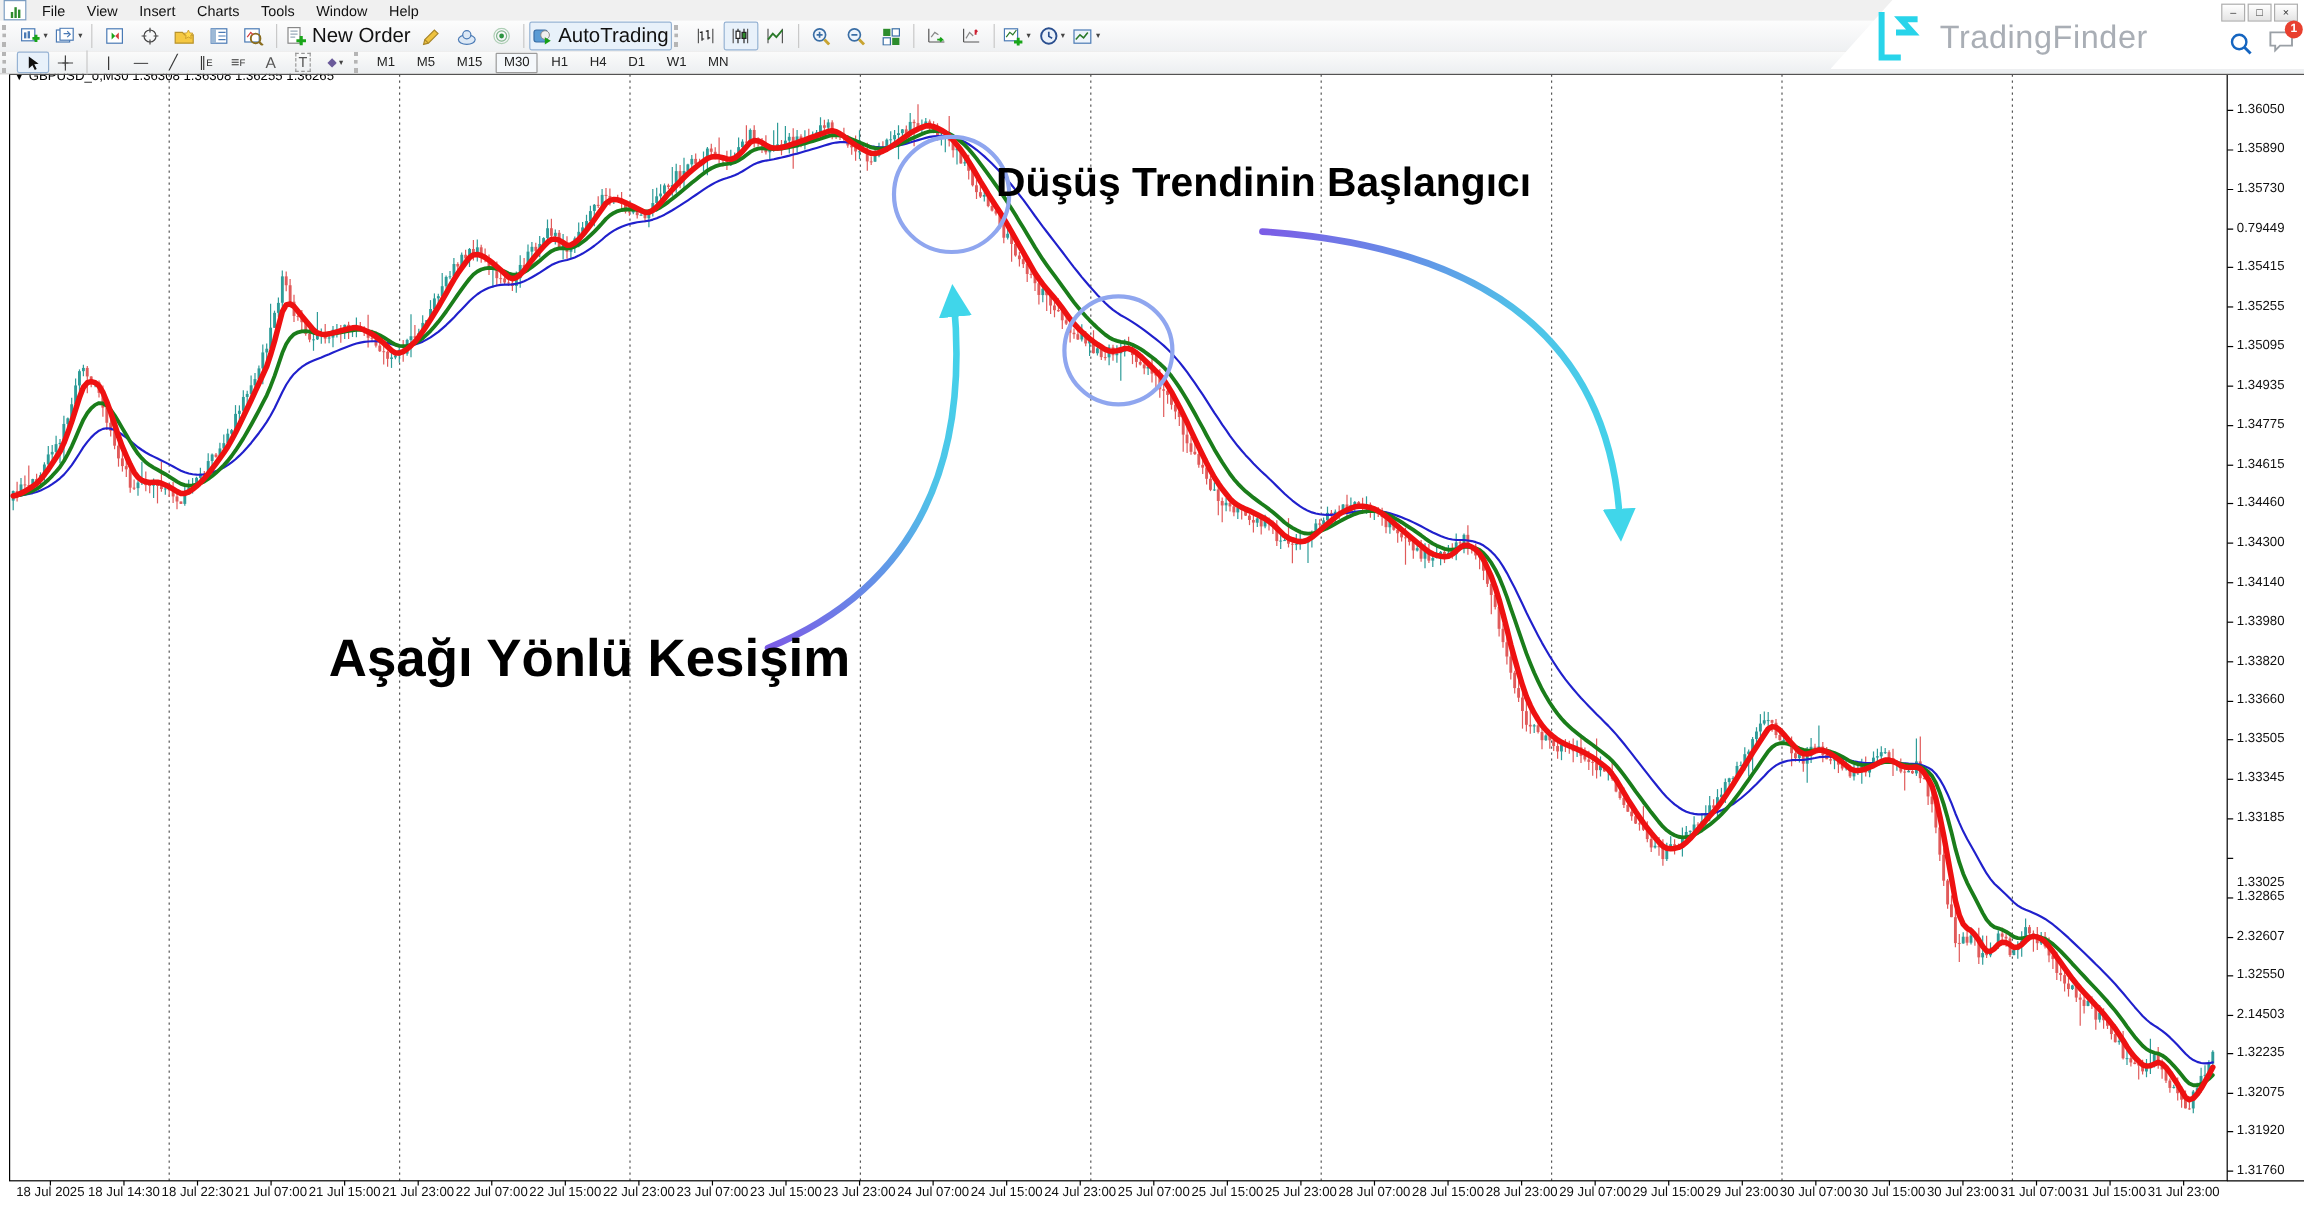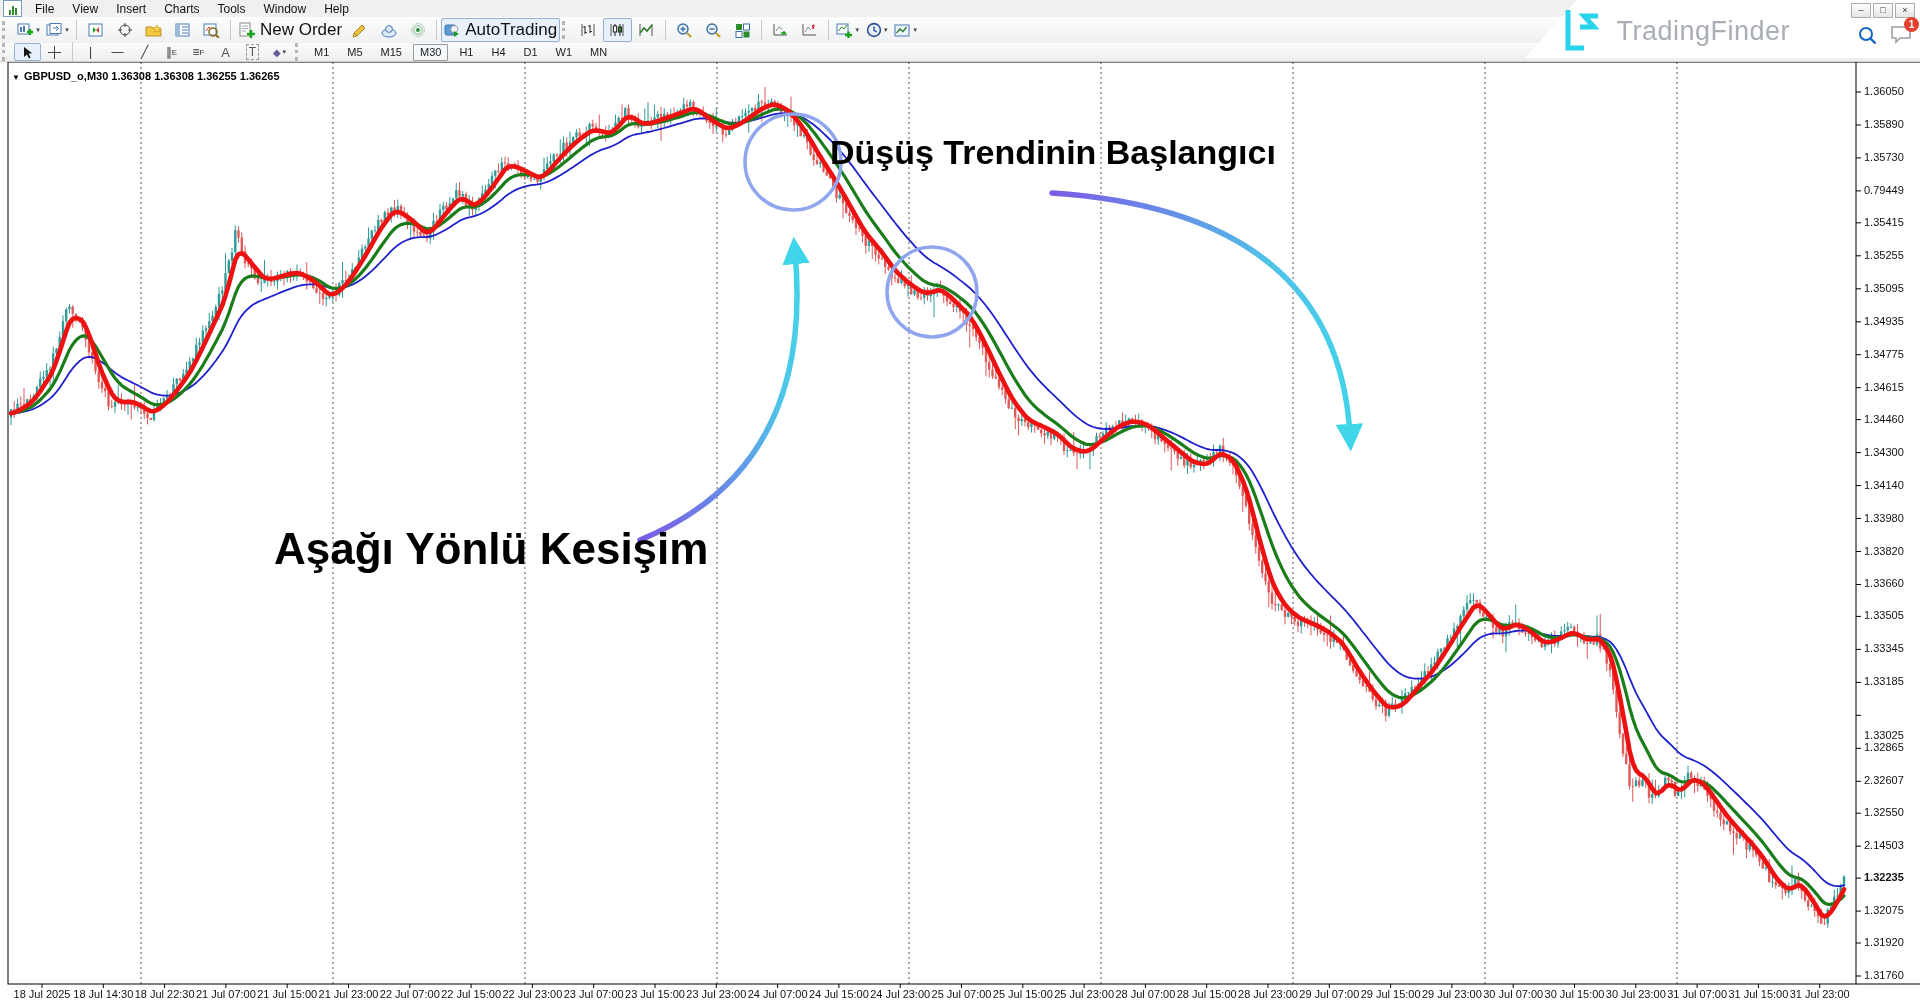--- a/index.html
+++ b/index.html
@@ -28,21 +28,21 @@
   .tbtn.sel{border-color:#96b3d4;background:#e8f1fa;}
   .tbtn .lbl{margin-left:4px;font-size:17px;color:#111;}
   .drop{font-size:7px;color:#444;margin-left:2px;}
   .tfbtn{font-size:11px;color:#222;padding:0 6px;height:15px;display:inline-flex;align-items:center;
          border:1px solid transparent;cursor:default;}
   .tfbtn.sel{border-color:#9b9b9b;background:#f5f8fb;border-radius:1px;}
   .uico{font-size:12px;color:#3a5f8f;}
   
   .chartwin{position:absolute;left:0;top:61px;width:1920px;height:944px;background:#fff;}
   #chart-svg{position:absolute;left:0;top:61px;z-index:3;}
-  .symlabel{position:absolute;left:12px;top:70px;z-index:6;font-size:11px;font-weight:bold;color:#000;}
+  .symlabel{position:absolute;left:12px;top:58px;z-index:6;font-size:11px;font-weight:normal;color:#000;}
   .symlabel .tri{font-size:8px;margin-right:4px;color:#000;}
   .plabel{position:absolute;z-index:5;font-size:11px;color:#111;left:1864px;width:54px;text-align:left;}
   .tlabel{position:absolute;z-index:5;font-size:11px;color:#111;top:988px;width:80px;text-align:center;white-space:nowrap;}
   .alabel{position:absolute;z-index:7;font-weight:bold;color:#000000;white-space:nowrap;}
   
   .wmband{position:absolute;right:0;top:0;width:395px;height:58px;background:#fff;z-index:25;
           clip-path:polygon(52px 0,100% 0,100% 100%,0 100%);
           box-shadow:0 1px 2px rgba(0,0,0,.08);}
   .wm{position:absolute;right:130px;top:8px;z-index:26;display:flex;align-items:center;gap:10px;}
   .wmtext{font-size:27px;color:#a9aeb5;letter-spacing:.5px;}
@@ -323,21 +323,21 @@
     <div class="plabel" style="top: 544.515px;">1.33820</div>
     <div class="plabel" style="top: 577.485px;">1.33660</div>
     <div class="plabel" style="top: 609.424px;">1.33505</div>
     <div class="plabel" style="top: 642.394px;">1.33345</div>
     <div class="plabel" style="top: 675.364px;">1.33185</div>
     <div class="plabel" style="top: 708.333px; margin-top: 21px;">1.33025</div>
     <div class="plabel" style="top: 741.303px;">1.32865</div>
     <div class="plabel" style="top: 774.273px;">2.32607</div>
     <div class="plabel" style="top: 806.212px;">1.32550</div>
     <div class="plabel" style="top: 839.182px;">2.14503</div>
-    <div class="plabel" style="top: 871.121px; font-weight: bold;">1.32235</div>
+    <div class="plabel" style="top: 871.121px;">1.32235</div>
     <div class="plabel" style="top: 904.091px;">1.32075</div>
     <div class="plabel" style="top: 936.03px;">1.31920</div>
     <div class="plabel" style="top: 969px;">1.31760</div>
   </div>
 
 <div id="xaxis">
     <div class="tlabel" style="left: 2px;">18 Jul 2025</div>
     <div class="tlabel" style="left: 63.3px;">18 Jul 14:30</div>
     <div class="tlabel" style="left: 124.6px;">18 Jul 22:30</div>
     <div class="tlabel" style="left: 185.9px;">21 Jul 07:00</div>

